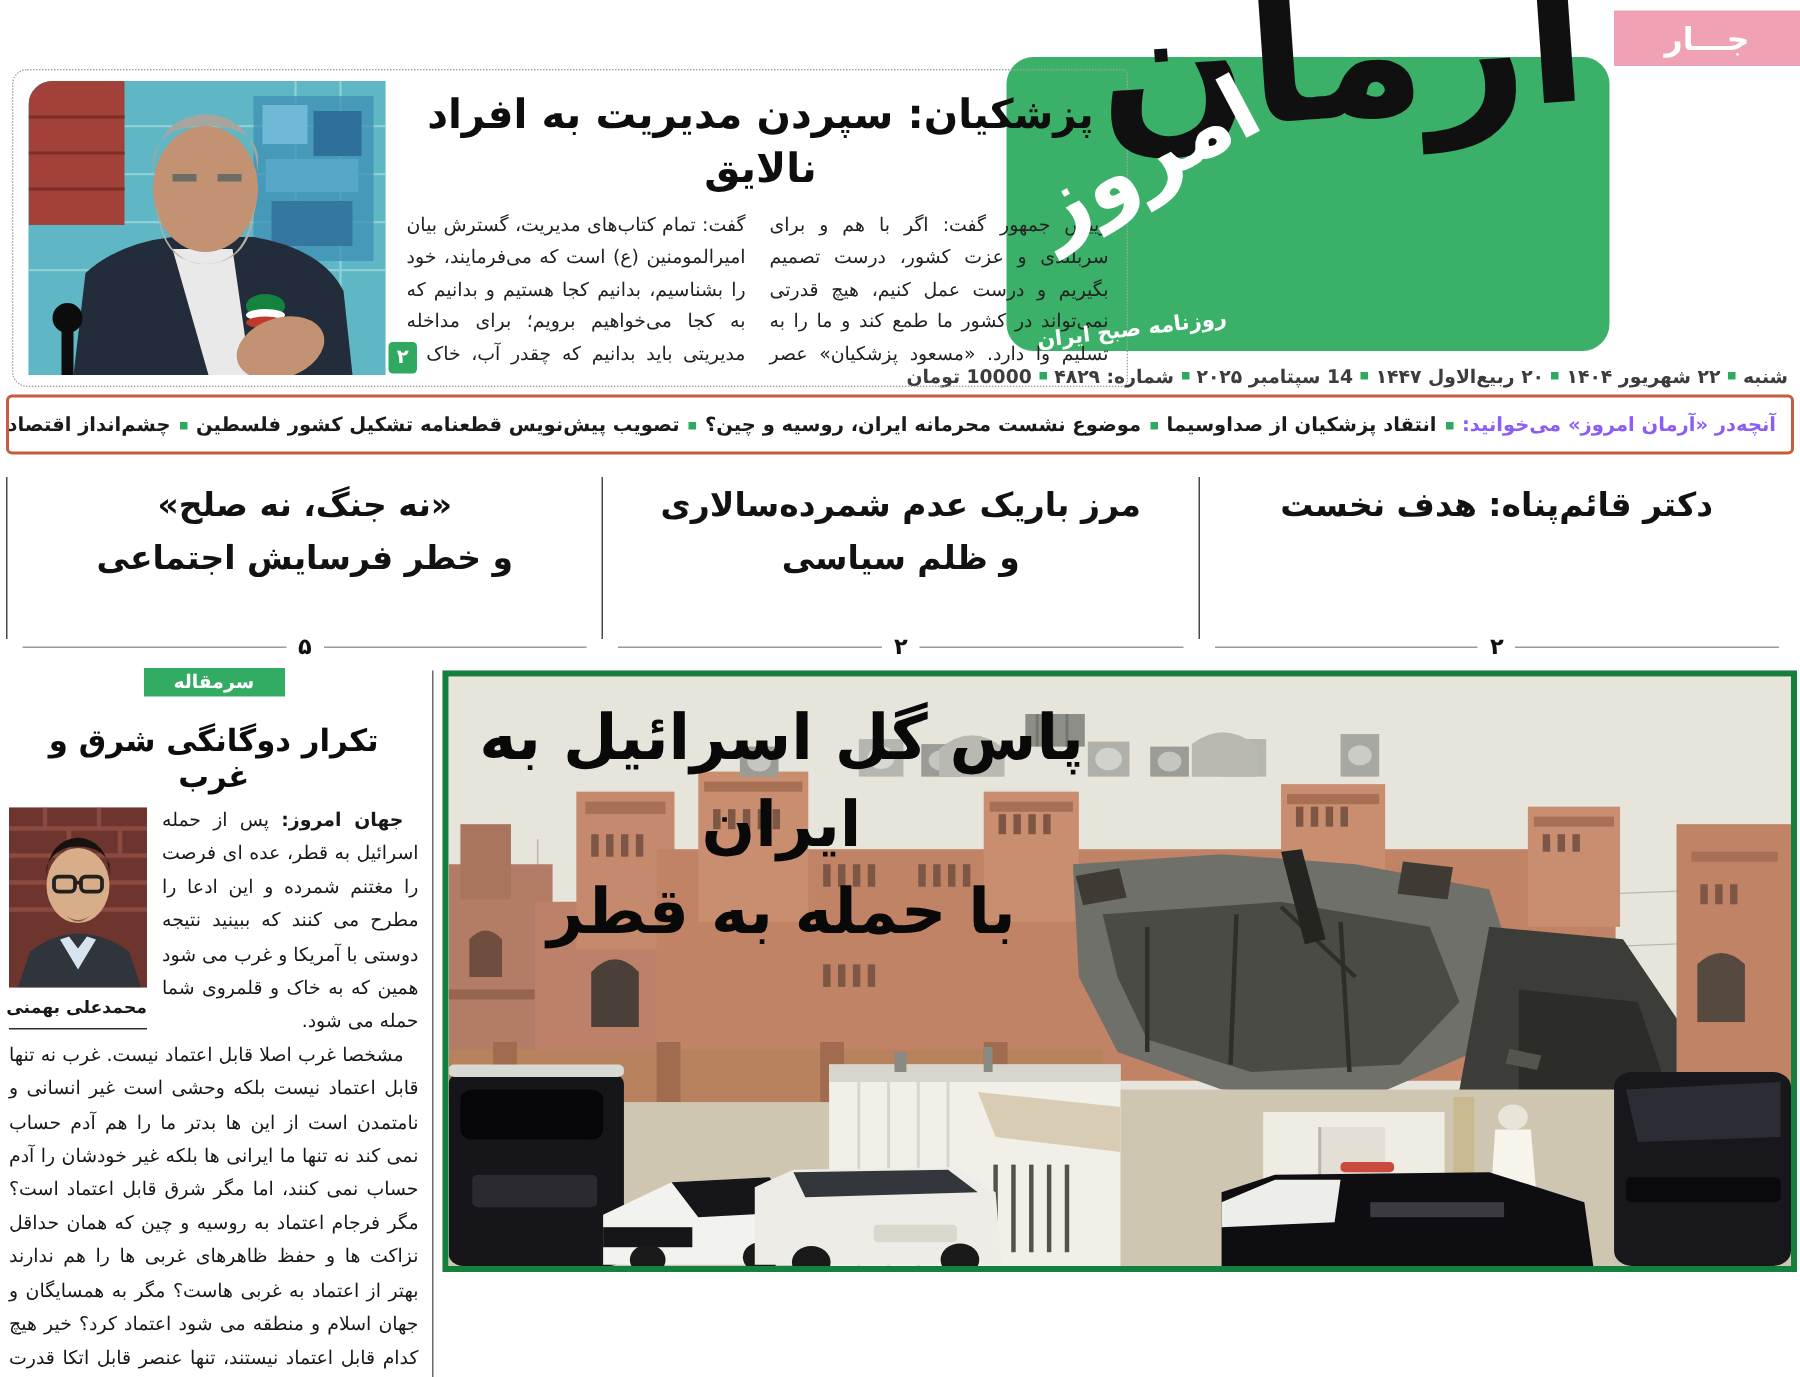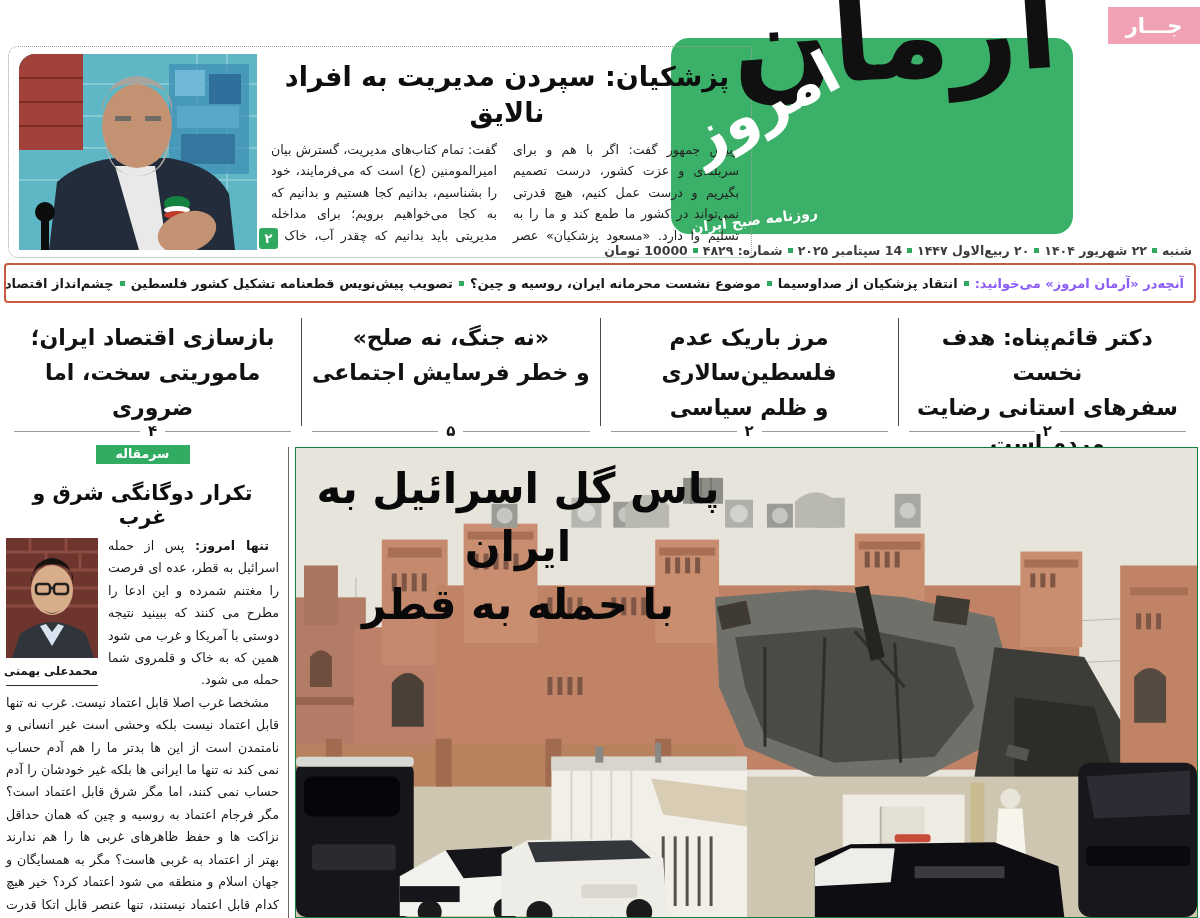--- a/index.html
+++ b/index.html
@@ -3,21 +3,21 @@
 <meta charset="utf-8">
 <style>
   * { margin:0; padding:0; box-sizing:border-box; }
   html,body { background:#fff; }
   body {
     width:1200px; height:918px; position:relative; overflow:hidden;
     font-family:"DejaVu Sans", sans-serif; direction:rtl; color:#1a1a1a;
   }
   
   .ribbon {
-    position:absolute; top:7px; right:0; width:92px; height:37px;
+    position:absolute; top:7px; right:0; width:124px; height:37px;
     background:#f0a2b4; color:#fff; font-weight:bold; font-size:21px;
     display:flex; align-items:center; justify-content:center; z-index:5;
   }
   
   .masthead { position:absolute; top:6px; right:115px; width:420px; height:232px; }
   .masthead-green {
     position:absolute; top:32px; right:12px; width:402px; height:196px;
     background:#3bb068; border-radius:18px;
   }
   .masthead-title {
@@ -80,22 +80,22 @@
     text-align:center; font-size:22px; font-weight:bold; line-height:1.6; color:#121212;
   }
   .hrule {
     position:absolute; bottom:4px; right:10px; left:10px;
     display:flex; align-items:center; gap:8px;
   }
   .hrule .ln { flex:1; height:1px; background:#9a9a9a; }
   .hrule .pg { font-size:15px; font-weight:bold; color:#111; }
   
   .main-photo {
-    position:absolute; top:447px; left:295px; width:903px; height:471px;
-    border:1px solid #15803d; overflow:hidden; background:#e7e4dc;
+    position:absolute; top:447px; left:295px; width:903px; height:401px;
+    border:4px solid #15803d; overflow:hidden; background:#e7e4dc;
   }
   .main-photo svg { display:block; width:100%; height:100%; }
   .main-headline {
     position:absolute; top:12px; left:12px; width:420px; z-index:3;
     text-align:center; font-size:42px; font-weight:bold; color:#090909; line-height:1.38;
   }
   .vline-left { position:absolute; top:447px; left:288px; width:1px; height:471px; background:#6b6b6b; }
   
   .editorial { position:absolute; top:445px; right:917px; left:2px; height:473px; overflow:hidden; padding:0 4px; }
   .ed-label {
@@ -196,32 +196,31 @@
   <span class="item">تصویب پیش‌نویس قطعنامه تشکیل کشور فلسطین</span>
   <i class="sq"></i>
   <span class="item">چشم‌انداز اقتصاد اردبیل؛ فرصت‌های طلایی توسعه</span>
 
 </div>
 
 <div class="headline-row">
   <div class="hcol">
     <div class="htitle">
       <div>دکتر قائم‌پناه: هدف نخست</div>
-      <div>سفرهای استانی رضایت مردم است</div>
     </div>
     <div class="hrule">
       <span class="ln"></span>
       <span class="pg">۲</span>
       <span class="ln"></span>
     </div>
   </div>
   <div class="vline-col"></div>
   <div class="hcol">
     <div class="htitle">
-      <div>مرز باریک عدم فلسطین‌سالاری</div>
+      <div>مرز باریک عدم شمرده‌سالاری</div>
       <div>و ظلم سیاسی</div>
     </div>
     <div class="hrule">
       <span class="ln"></span>
       <span class="pg">۲</span>
       <span class="ln"></span>
     </div>
   </div>
   <div class="vline-col"></div>
   <div class="hcol">
@@ -229,31 +228,20 @@
       <div>«نه جنگ، نه صلح»</div>
       <div>و خطر  فرسایش اجتماعی</div>
     </div>
     <div class="hrule">
       <span class="ln"></span>
       <span class="pg">۵</span>
       <span class="ln"></span>
     </div>
   </div>
   <div class="vline-col"></div>
-  <div class="hcol">
-    <div class="htitle">
-      <div>بازسازی اقتصاد ایران؛</div>
-      <div>ماموریتی سخت، اما ضروری</div>
-    </div>
-    <div class="hrule">
-      <span class="ln"></span>
-      <span class="pg">۴</span>
-      <span class="ln"></span>
-    </div>
-  </div>
 </div>
 
 <div class="vline-left"></div>
 
 <div class="main-photo">
   <svg viewBox="0 0 903 471" preserveAspectRatio="none">
     <rect x="0" y="0" width="903" height="471" fill="#e7e4dc"></rect>
     <g stroke="#a9a69e" stroke-width="1" opacity="0.7">
       <line x1="0" y1="210" x2="903" y2="168"></line>
         <line x1="0" y1="252" x2="903" y2="210"></line>
@@ -472,16 +460,16 @@
           <g fill="none" stroke="#23201e" stroke-width="2.5">
               <rect x="30" y="46" width="14" height="10" rx="3"></rect>
               <rect x="48" y="46" width="14" height="10" rx="3"></rect>
               <line x1="44" y1="50" x2="48" y2="50"></line>
             </g>
           <path d="M38 72 Q46 78 54 72 Q50 76 46 76 Q42 76 38 72 Z" fill="#7a5b45"></path>
         </svg>
       </div>
       <figcaption>محمدعلی بهمنی قاجار</figcaption>
     </figure>
-    <p><b>تنها امروز:</b> <span>پس از حمله اسرائیل به قطر، عده ای فرصت را مغتنم شمرده و این ادعا را مطرح می کنند که ببینید نتیجه دوستی با آمریکا و غرب می شود همین که به خاک و قلمروی شما حمله می شود.</span></p>
+    <p><b>جهان امروز:</b> <span>پس از حمله اسرائیل به قطر، عده ای فرصت را مغتنم شمرده و این ادعا را مطرح می کنند که ببینید نتیجه دوستی با آمریکا و غرب می شود همین که به خاک و قلمروی شما حمله می شود.</span></p>
     <p>مشخصا غرب اصلا قابل اعتماد نیست. غرب نه تنها قابل اعتماد نیست بلکه وحشی است غیر انسانی و نامتمدن است از این ها بدتر ما را هم آدم حساب نمی کند نه تنها ما ایرانی ها بلکه غیر خودشان را آدم حساب نمی کنند، اما مگر شرق قابل اعتماد است؟ مگر فرجام اعتماد به روسیه و چین که همان حداقل نزاکت ها و حفظ ظاهرهای غربی ها را هم ندارند بهتر از اعتماد به غربی هاست؟ مگر به همسایگان و جهان اسلام و منطقه می شود اعتماد کرد؟ خیر هیچ کدام قابل اعتماد نیستند، تنها عنصر قابل اتکا قدرت ملی است. قدرت ملی هم فقط نیروی مسلح نیست اگرچه یک رکن مهم آن قدرت نظامی است اما محدود به این نیست و شامل قدرت اقتصادی و اجتماعی و مشروعیت و مقبولیت مردمی است. غرب قابل اعتماد نیست اما مساله مهمتر این است که غرب قابل انکار هم نیست باید با همین غرب غیر قابل اعتماد، کار کرد، از آن منتفع شد و از شرش ایمن گردید و این همان کاری است که قطری ها به درستی انجام داده اند و</p>
   </div>
 </div>
 
 </body></html>

